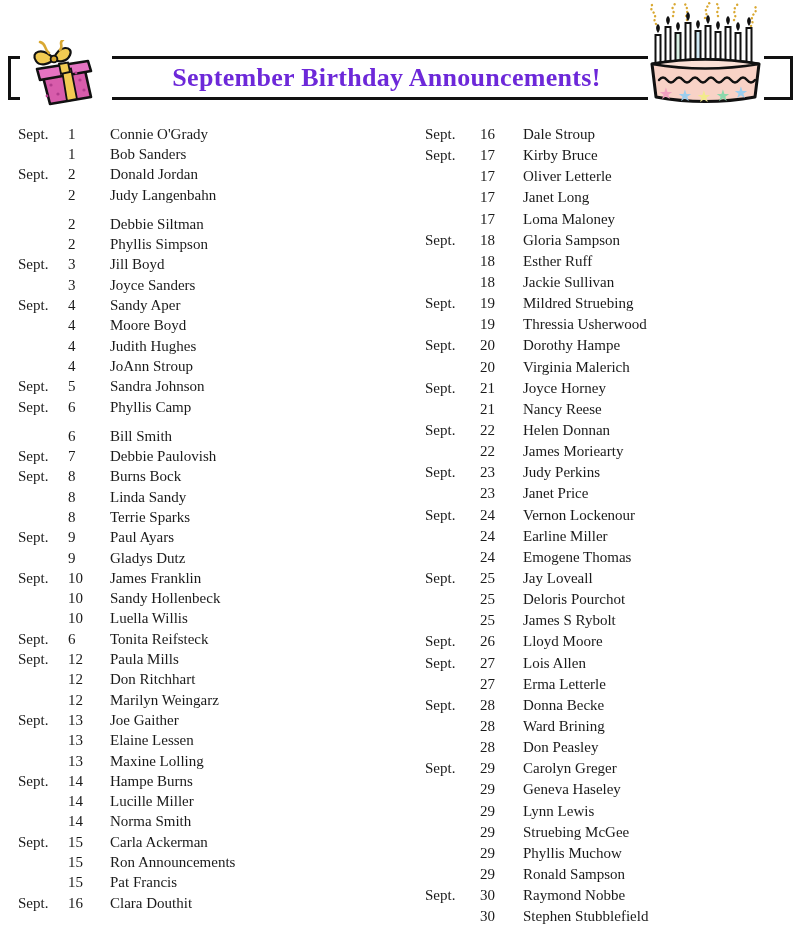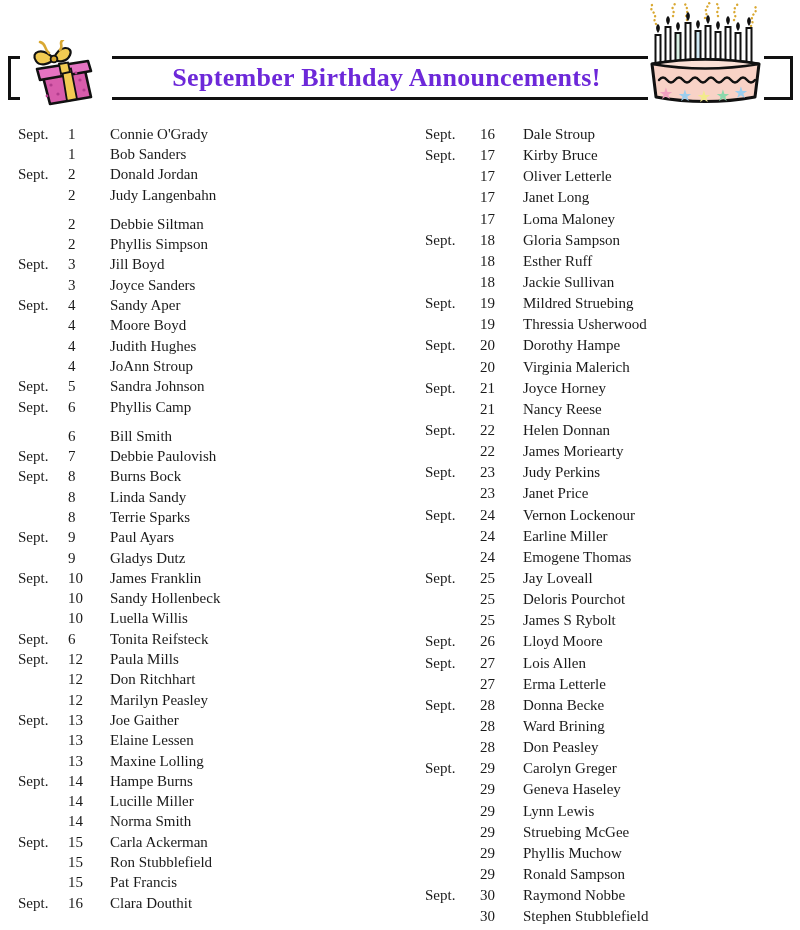--- a/index.html
+++ b/index.html
@@ -255,21 +255,21 @@
         <span class="cell-name">Paula Mills</span>
       </div>
       <div class="row">
         <span class="cell-month"></span>
         <span class="cell-day">12</span>
         <span class="cell-name">Don Ritchhart</span>
       </div>
       <div class="row">
         <span class="cell-month"></span>
         <span class="cell-day">12</span>
-        <span class="cell-name">Marilyn Peasley</span>
+        <span class="cell-name">Marilyn Weingarz</span>
       </div>
       <div class="row">
         <span class="cell-month">Sept.</span>
         <span class="cell-day">13</span>
         <span class="cell-name">Joe Gaither</span>
       </div>
       <div class="row">
         <span class="cell-month"></span>
         <span class="cell-day">13</span>
         <span class="cell-name">Elaine Lessen</span>
@@ -295,21 +295,21 @@
         <span class="cell-name">Norma Smith</span>
       </div>
       <div class="row">
         <span class="cell-month">Sept.</span>
         <span class="cell-day">15</span>
         <span class="cell-name">Carla Ackerman</span>
       </div>
       <div class="row">
         <span class="cell-month"></span>
         <span class="cell-day">15</span>
-        <span class="cell-name">Ron Stubblefield</span>
+        <span class="cell-name">Ron Announcements</span>
       </div>
       <div class="row">
         <span class="cell-month"></span>
         <span class="cell-day">15</span>
         <span class="cell-name">Pat Francis</span>
       </div>
       <div class="row">
         <span class="cell-month">Sept.</span>
         <span class="cell-day">16</span>
         <span class="cell-name">Clara Douthit</span>

